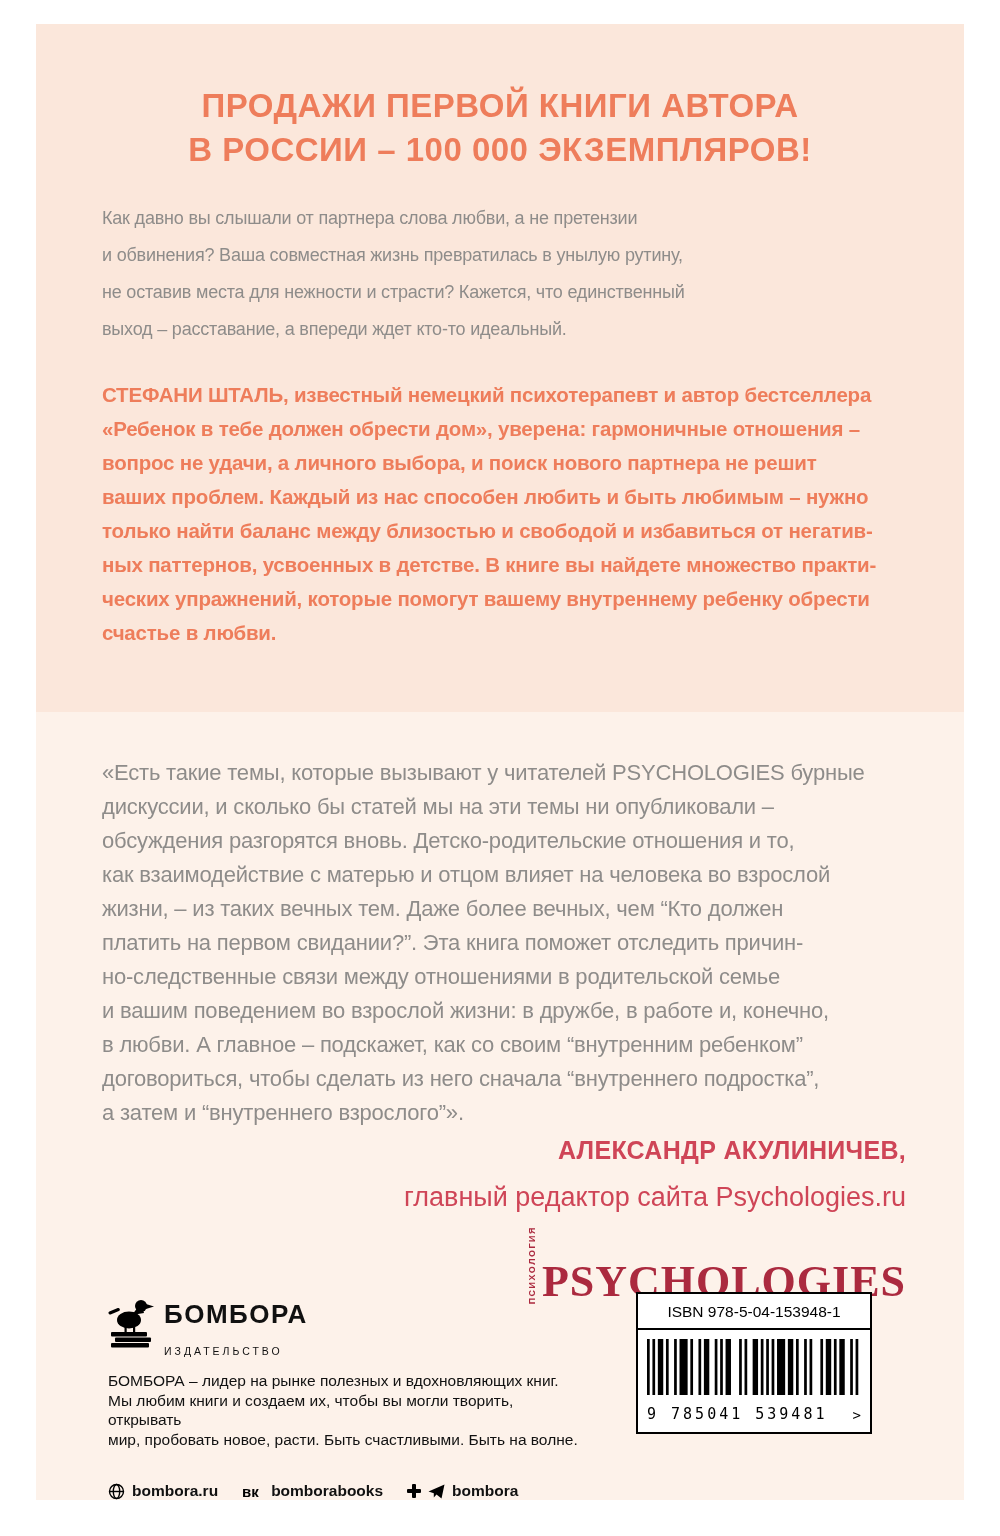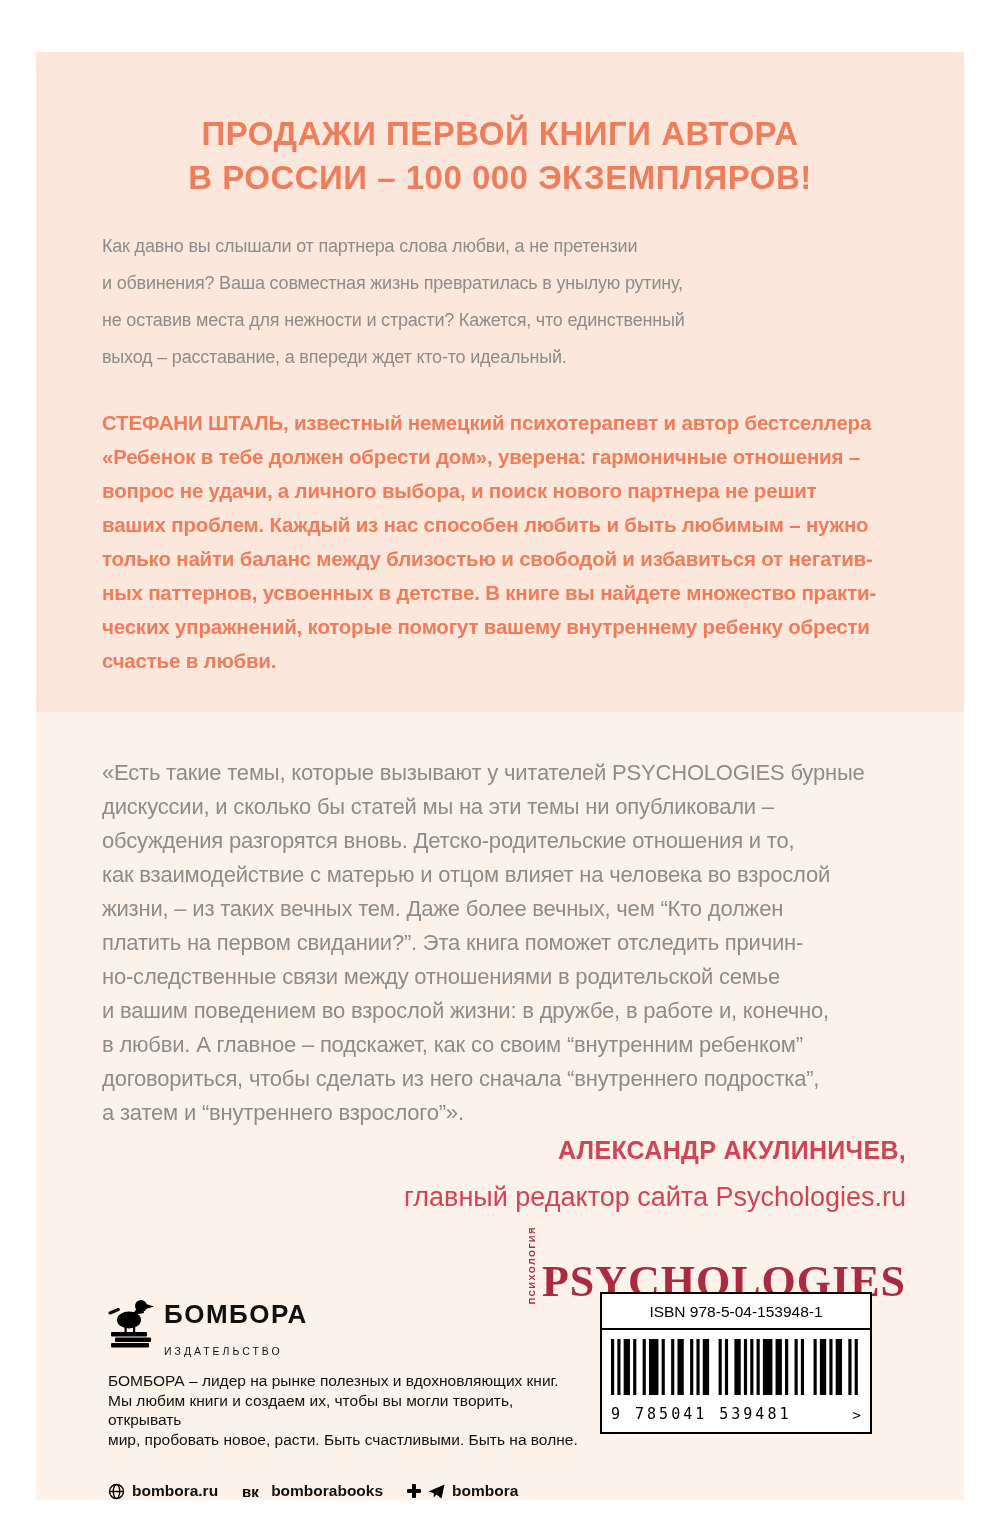--- a/index.html
+++ b/index.html
@@ -1,21 +1,21 @@
 <!DOCTYPE html>
 <html style="--panel_top: #fbe7db; --panel_bottom: #fdf2ea; --coral: #ee7d5b; --gray: #8e8c8a; --red: #cf4557; --crimson: #ab2a3f; --ink: #111111;"><head>
 <meta charset="utf-8">
 <style>
   * { margin:0; padding:0; box-sizing:border-box; }
   html,body { width:1000px; height:1536px; }
   body { background:#fff; font-family:"Liberation Sans", sans-serif; position:relative; overflow:hidden; }
   .page { position:absolute; inset:0; background:#fff; }
 
   .panel { position:absolute; left:36px; width:928px; }
-  .panel-top { top:52px; height:808px; background:var(--panel_top,#fbe7db); }
+  .panel-top { top:24px; height:808px; background:var(--panel_top,#fbe7db); }
   .panel-bottom { top:712px; height:788px; background:var(--panel_bottom,#fdf2ea); }
 
   .headline { margin:60px 30px 0; text-align:center; color:var(--coral,#ee7d5b);
               font-weight:bold; font-size:33px; line-height:44px; letter-spacing:.5px; }
   .hl-line { display:block; }
 
   .intro { margin:28px 44px 0 66px; color:var(--gray,#8e8c8a); font-size:18px;
            line-height:37px; letter-spacing:-0.2px; white-space:pre-line; }
 
   .author { margin:30px 42px 0 66px; color:var(--coral,#ee7d5b); font-weight:bold;
@@ -34,21 +34,21 @@
                   color:var(--crimson,#ab2a3f); letter-spacing:1px; line-height:1; }
 
   .publisher { position:absolute; left:72px; top:582px; width:480px; color:var(--ink,#111111); }
   .pub-logo-row { display:flex; align-items:flex-start; gap:10px; }
   .pub-name { font-size:26px; font-weight:bold; letter-spacing:1.5px; margin-top:5px; }
   .pub-sub { font-size:10.5px; letter-spacing:3px; margin-top:15px; }
   .pub-desc { margin-top:14px; font-size:15.5px; line-height:19.5px; white-space:pre-line; }
   .pub-links { display:flex; gap:24px; margin-top:13px; align-items:center; }
   .pub-link { display:flex; align-items:center; gap:7px; font-size:15.5px; font-weight:bold;margin-top:20px; }
 
-  .isbn-box { position:absolute; right:92px; top:580px; width:272px; background:#fff;
+  .isbn-box { position:absolute; right:92px; top:580px; width:236px; background:#fff;
               border:2px solid #000; padding:7px 9px 9px; }
   .isbn-label { text-align:center; font-size:15.5px; color:#000; padding:2px 0 7px;
                 margin:0 -9px; border-bottom:2px solid #000; }
   .barcode { display:block; width:100%; height:56px; margin-top:9px; }
   .barcode-digits { display:flex; justify-content:space-between; align-items:flex-end;
                     margin-top:10px; font-family:"DejaVu Sans Mono", monospace; font-size:15px; }
   .bd-digits { letter-spacing:3px; }
   .bd-arrow { font-size:14px; }
 
   .icon { display:inline-flex; align-items:center; }

